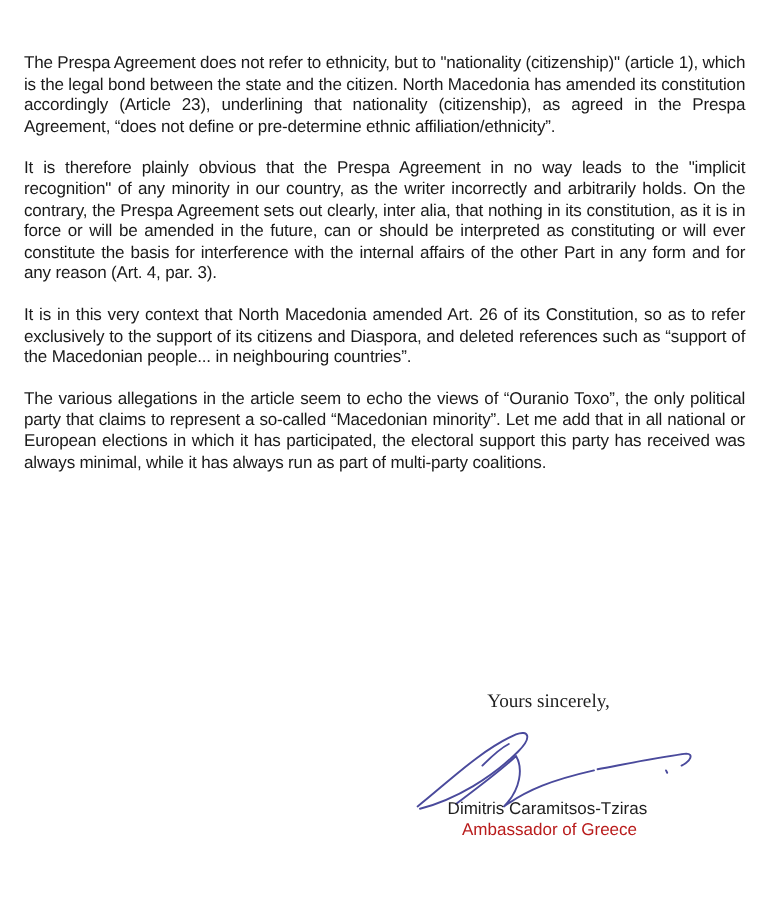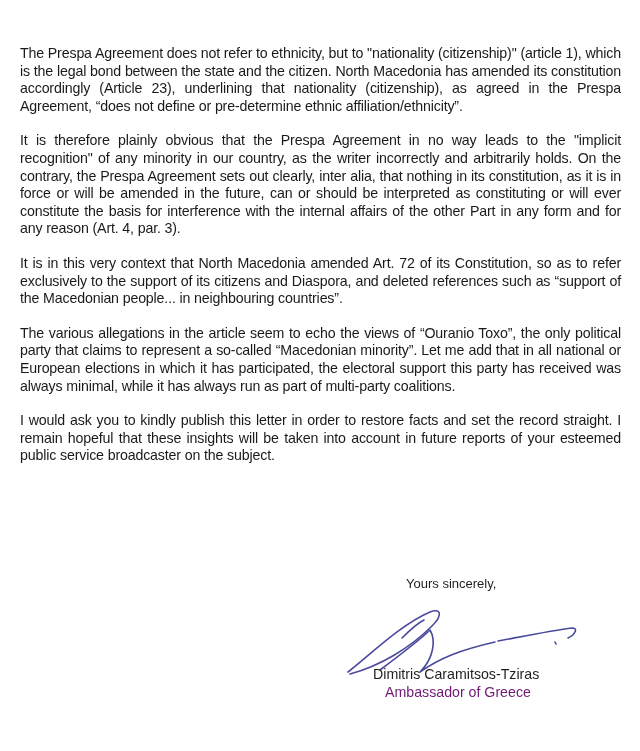--- a/index.html
+++ b/index.html
@@ -26,22 +26,23 @@
     margin: 0 0 17px 0;
     font-size: 14.2px;
     line-height: 17.6px;
     text-align: justify;
     letter-spacing: -0.15px;
   }
   .closing {
     position: absolute;
     left: 406px;
     top: 576px;
-    font-size: 13px;
+    font-size: 16px;
     color: #1f1f1f;
+    font-family: Liberation Serif, serif;
   }
   .signature {
     position: absolute;
     left: 340px;
     top: 600px;
     width: 260px;
     height: 110px;
   }
   .signer-name {
     position: absolute;
@@ -49,32 +50,31 @@
     top: 666px;
     font-size: 14.2px;
     color: #1f1f1f;
     text-align: center;
   }
   .signer-title {
     position: absolute;
     left: 385px;
     top: 684px;
     font-size: 14.2px;
-    color: #701a75;
+    color: #b91c1c;
   }
 </style>
 </head>
 <body>
 
 <div class="letter-body">
   <p class="para">The Prespa Agreement does not refer to ethnicity, but to "nationality (citizenship)" (article 1), which is the legal bond between the state and the citizen. North Macedonia has amended its constitution accordingly (Article 23), underlining that nationality (citizenship), as agreed in the Prespa Agreement, “does not define or pre-determine ethnic affiliation/ethnicity”.</p>
   <p class="para">It is therefore plainly obvious that the Prespa Agreement in no way leads to the "implicit recognition" of any minority in our country, as the writer incorrectly and arbitrarily holds. On the contrary, the Prespa Agreement sets out clearly, inter alia, that nothing in its constitution, as it is in force or will be amended in the future, can or should be interpreted as constituting or will ever constitute the basis for interference with the internal affairs of the other Part in any form and for any reason (Art. 4, par. 3).</p>
-  <p class="para">It is in this very context that North Macedonia amended Art. 72 of its Constitution, so as to refer exclusively to the support of its citizens and Diaspora, and deleted references such as “support of the Macedonian people... in neighbouring countries”.</p>
+  <p class="para">It is in this very context that North Macedonia amended Art. 26 of its Constitution, so as to refer exclusively to the support of its citizens and Diaspora, and deleted references such as “support of the Macedonian people... in neighbouring countries”.</p>
   <p class="para">The various allegations in the article seem to echo the views of “Ouranio Toxo”, the only political party that claims to represent a so-called “Macedonian minority”. Let me add that in all national or European elections in which it has participated, the electoral support this party has received was always minimal, while it has always run as part of multi-party coalitions.</p>
-  <p class="para">I would ask you to kindly publish this letter in order to restore facts and set the record straight. I remain hopeful that these insights will be taken into account in future reports of your esteemed public service broadcaster on the subject.</p>
 </div>
 
 <div class="closing">Yours sincerely,</div>
 
 <svg class="signature" viewBox="0 0 260 110" xmlns="http://www.w3.org/2000/svg">
   <g fill="none" stroke="#4a4a9c" stroke-width="1.6" stroke-linecap="round" stroke-linejoin="round">
     <path d="M 8 72 C 30 55, 60 25, 90 12 C 100 8, 104 14, 92 26 C 70 48, 40 66, 10 74"></path>
     <path d="M 62 38 C 72 28, 80 22, 84 20"></path>
     <path d="M 40 70 C 60 55, 80 40, 90 30 C 96 40, 94 58, 80 72 C 100 58, 120 50, 155 42"></path>
     <path d="M 158 41 C 190 35, 215 30, 232 28 C 238 28, 236 34, 228 38"></path>

